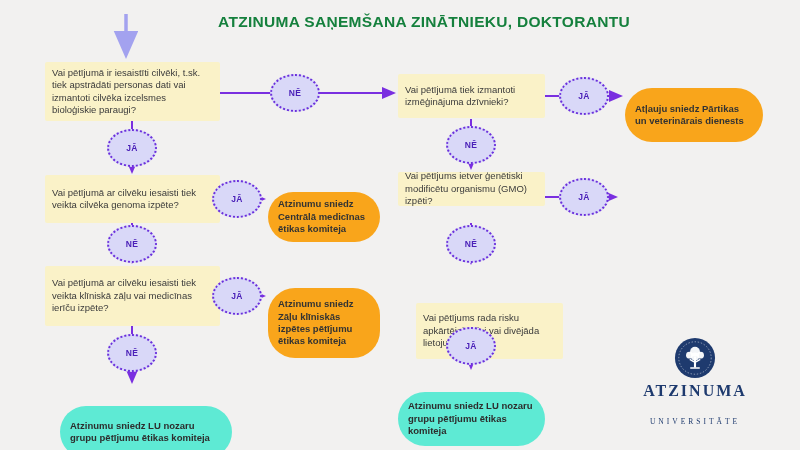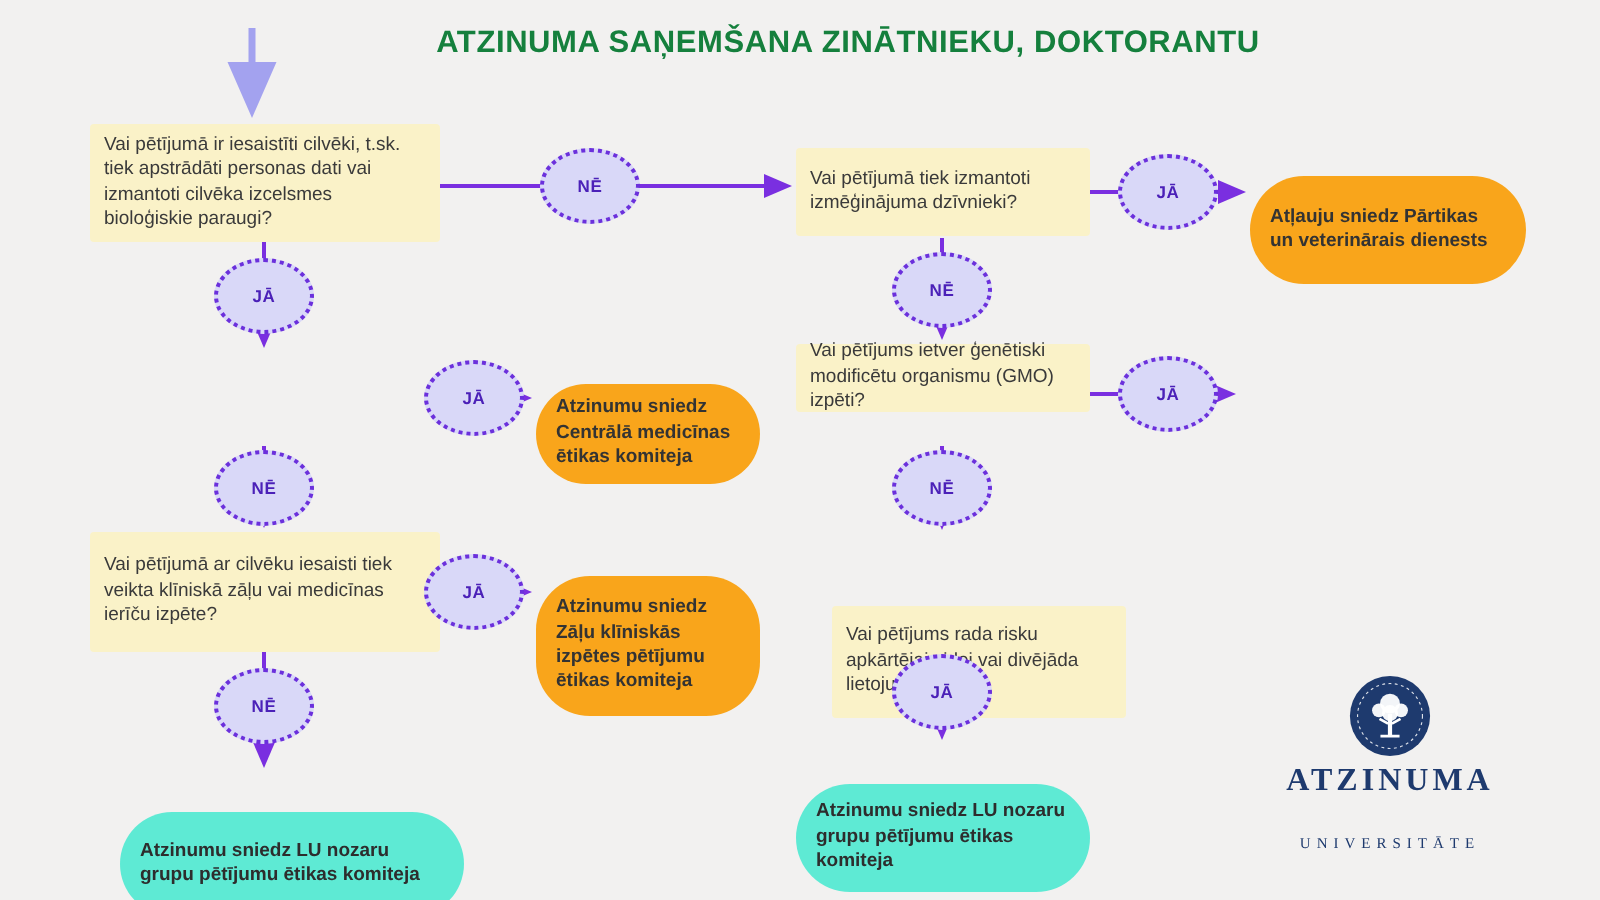--- a/index.html
+++ b/index.html
@@ -81,20 +81,21 @@
 
     <line x1="471" y1="119" x2="471" y2="167" stroke="#7a2fe0" stroke-width="2" marker-end="url(#arr)"></line>
     <line x1="471" y1="223" x2="471" y2="262" stroke="#7a2fe0" stroke-width="2" marker-end="url(#arr)"></line>
     <line x1="471" y1="323" x2="471" y2="367" stroke="#7a2fe0" stroke-width="2" marker-end="url(#arr)"></line>
 
     <line x1="545" y1="96" x2="620" y2="96" stroke="#7a2fe0" stroke-width="2" marker-end="url(#arr)"></line>
     <line x1="545" y1="197" x2="615" y2="197" stroke="#7a2fe0" stroke-width="2" marker-end="url(#arr)"></line>
   </svg>
 
   <div class="qbox" style="left:45px;top:62px;width:175px;height:59px;">Vai pētījumā ir iesaistīti cilvēki, t.sk. tiek apstrādāti personas dati vai izmantoti cilvēka izcelsmes bioloģiskie paraugi?</div>
+  <div class="qbox" style="left:45px;top:175px;width:175px;height:48px;">Vai pētījumā ar cilvēku iesaisti tiek veikta cilvēka genoma izpēte?</div>
   <div class="qbox" style="left:45px;top:266px;width:175px;height:60px;">Vai pētījumā ar cilvēku iesaisti tiek veikta klīniskā zāļu vai medicīnas ierīču izpēte?</div>
 
   <div class="qbox" style="left:398px;top:74px;width:147px;height:44px;">Vai pētījumā tiek izmantoti izmēģinājuma dzīvnieki?</div>
   <div class="qbox" style="left:398px;top:172px;width:147px;height:34px;">Vai pētījums ietver ģenētiski modificētu organismu (GMO) izpēti?</div>
   <div class="qbox" style="left:416px;top:267px;width:147px;height:56px;margin-top:36px;">Vai pētījums rada risku apkārtējai videi vai divējāda lietojuma risku?</div>
 
   <div class="pill orange" style="left:268px;top:172px;width:112px;height:50px;">Atzinumu sniedz Centrālā medicīnas ētikas komiteja</div>
   <div class="pill orange" style="left:268px;top:268px;width:112px;height:70px;">Atzinumu sniedz Zāļu klīniskās izpētes pētījumu ētikas komiteja</div>
   <div class="pill orange" style="left:625px;top:68px;width:138px;height:54px;">Atļauju sniedz Pārtikas un veterinārais dienests</div>
   <div class="pill green" style="left:60px;top:386px;width:172px;height:52px;">Atzinumu sniedz LU nozaru grupu pētījumu ētikas komiteja</div>

